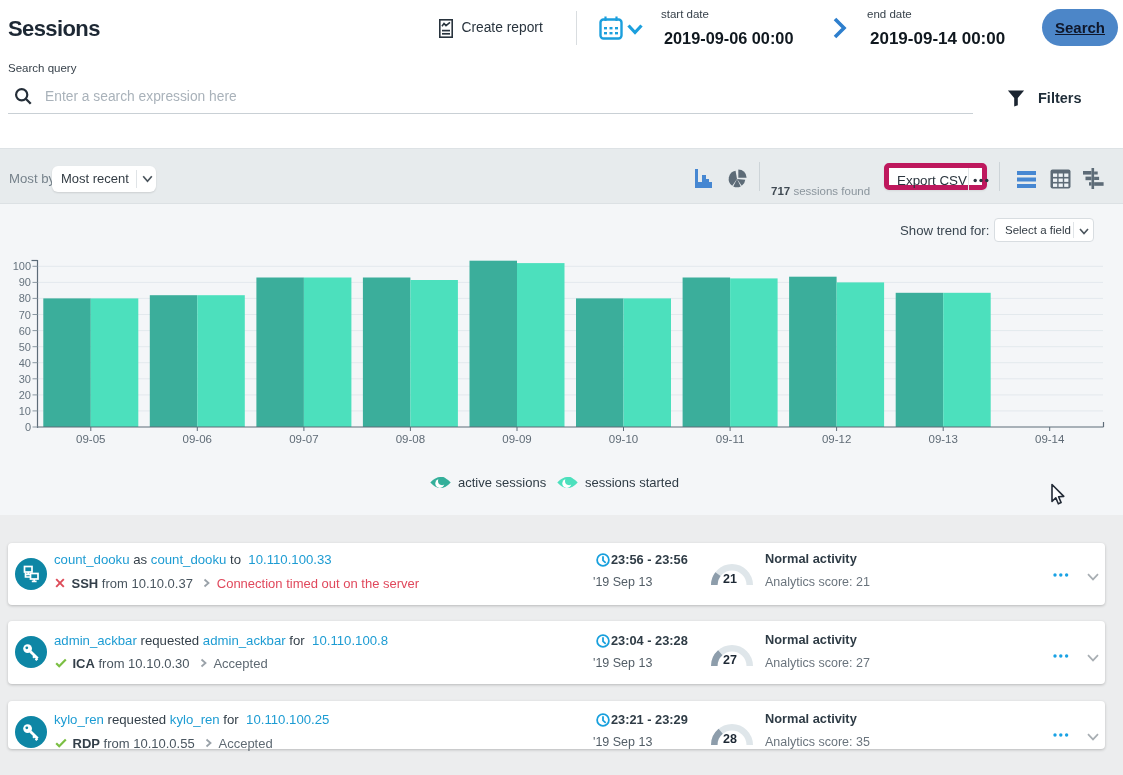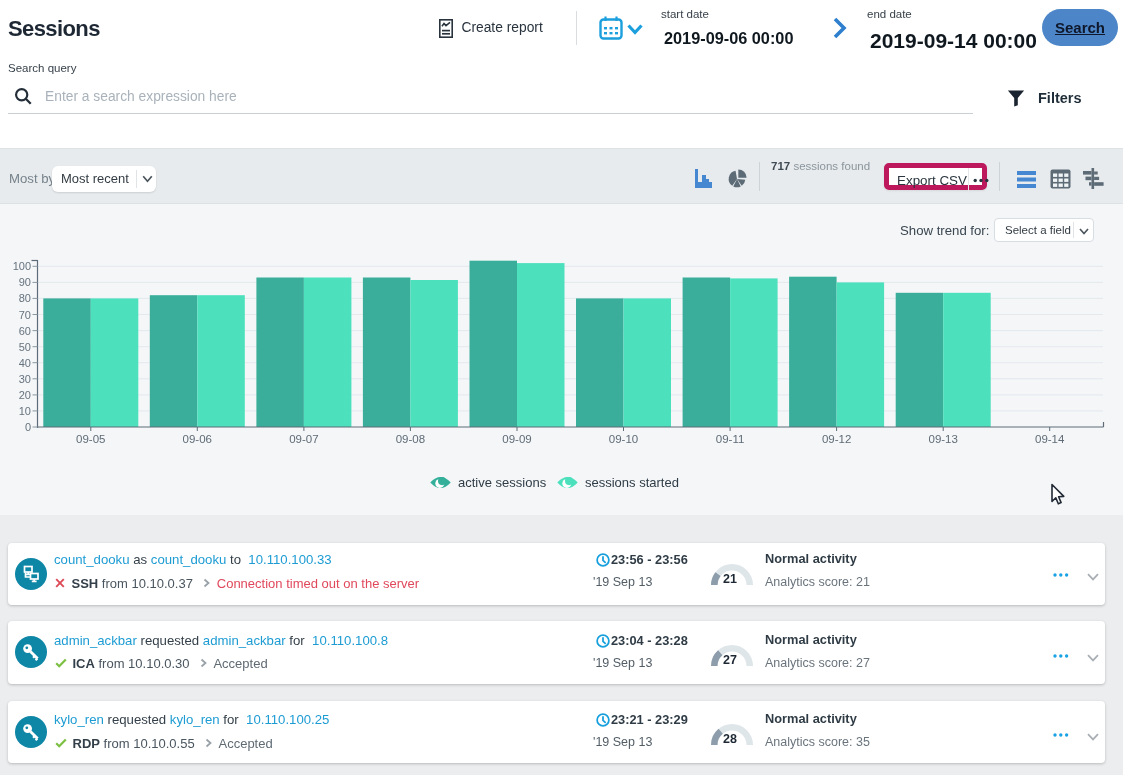--- a/index.html
+++ b/index.html
@@ -8,34 +8,34 @@
 .abs { position:absolute; }
 .link { color:#1d9cd3; }
 
 #title { left:8px; top:16px; font-size:22px; font-weight:bold; color:#1d2834; letter-spacing:-0.6px; }
 #createreport { left:439px; top:17px; }
 #createreport span { font-size:13.8px; font-weight:normal; color:#28333d; margin-left:4px; vertical-align:6px;}
 #hsep1 { left:576px; top:11px; width:1px; height:34px; background:#d9dde0; }
 #startlabel { left:661px; top:8px; font-size:11.5px; color:#38424b; }
 #startdate { left:664px; top:29px; font-size:16.3px; font-weight:bold; color:#10181f; }
 #endlabel { left:867px; top:8px; font-size:11.5px; color:#38424b; }
-#enddate { left:870px; top:29px; font-size:21px; font-weight:bold; color:#10181f; }
+#enddate { left:870px; top:29px; font-size:17px; font-weight:bold; color:#10181f; }
 #searchbtn { left:1042px; top:9px; width:76px; height:37px; background:#4c86c8; border-radius:19px; color:#0f172a; font-size:15px; font-weight:bold; text-align:center; line-height:37px;text-decoration:underline; }
 
 #sqlabel { left:8px; top:62px; font-size:11.5px; color:#38424b; }
 #placeholder { left:45px; top:89px; font-size:13.8px; color:#a9b2ba; }
 #underline { left:8px; top:113px; width:965px; height:1px; background:#c9d0d5; }
 #filterstext { left:1038px; top:90px; font-size:14.5px; font-weight:bold; color:#1f2d38; }
 
 #sortband { left:0; top:148px; width:1123px; height:56px; background:#e7ebed; border-top:1px solid #dde2e5; border-bottom:1px solid #dce1e4; }
 #sortby { left:9px; top:171px; font-size:13.2px; color:#76828b; }
 #sortdd { left:52px; top:166px; width:104px; height:26px; background:#fff; border-radius:6px; box-shadow:0 1px 2px rgba(0,0,0,0.12); }
 #sortdd .txt { position:absolute; left:9px; top:5px; font-size:13px; color:#333c44; }
 #sortdd .sep { position:absolute; left:84px; top:4px; width:1px; height:18px; background:#e0e4e7; }
-#found { left:771px; top:160px; font-size:11.5px; color:#8b959d; }
+#found { left:771px; top:185px; font-size:11.5px; color:#8b959d; }
 #found b { color:#404a53; font-weight:bold; }
 #exportbtn { left:884px; top:163px; width:103px; height:27px; background:#fff; border:5px solid #be185d; border-radius:5px; box-shadow:0 1px 2px rgba(0,0,0,0.08);}
 #exportbtn .txt { position:absolute; left:8px; top:5px; font-size:13.4px; color:#2b353e; }
 #exportbtn .sep { position:absolute; left:79px; top:0px; width:1px; height:25px; background:#e4e8ea; }
 #hsep2 { left:759px; top:162px; width:1px; height:29px; background:#cdd4d8; }
 #hsep3 { left:999px; top:162px; width:1px; height:29px; background:#cdd4d8; }
 
 #chartsec { left:0; top:204px; width:1123px; height:311px; background:#f4f6f8; }
 #trendlabel { left:900px; top:223px; font-size:13.2px; color:#3a4650; }
 #trenddd { left:994px; top:218px; width:100px; height:24px; background:#fff; border:1px solid #d8dde1; border-radius:4px; }
@@ -354,21 +354,21 @@
         <g fill="#19a2e4">
           <circle cx="2" cy="3" r="1.7"></circle>
           <circle cx="7.8" cy="3" r="1.7"></circle>
           <circle cx="13.6" cy="3" r="1.7"></circle>
         </g>
       </svg>
       <svg style="position:absolute;left:1079px;top:32.5px;" width="12" height="8" viewBox="0 0 12 8">
         <polyline points="1,1.2 6,6.4 11,1.2" fill="none" stroke="#a8aeb3" stroke-width="1.7"></polyline>
       </svg>
     </div>
-    <div class="card" style="top:701px;height:62px;">
+    <div class="card" style="top:701px;height:48px;">
       <svg style="position:absolute;left:7px;top:15px;" width="32" height="32" viewBox="0 0 32 32">
         <circle cx="16" cy="16" r="16" fill="#0e86a5"></circle>
         <circle cx="12.6" cy="12.6" r="4.4" fill="#fff"></circle>
         <circle cx="11.8" cy="11.8" r="1.4" fill="#0e86a5"></circle>
         <g stroke="#fff" fill="none">
           <line x1="15.4" y1="15.4" x2="22.6" y2="22.6" stroke-width="2.8"></line>
           <line x1="19.9" y1="19.9" x2="18.1" y2="21.7" stroke-width="2.2"></line>
           <line x1="22.4" y1="22.4" x2="20.6" y2="24.2" stroke-width="2.2"></line>
         </g>
       </svg>

